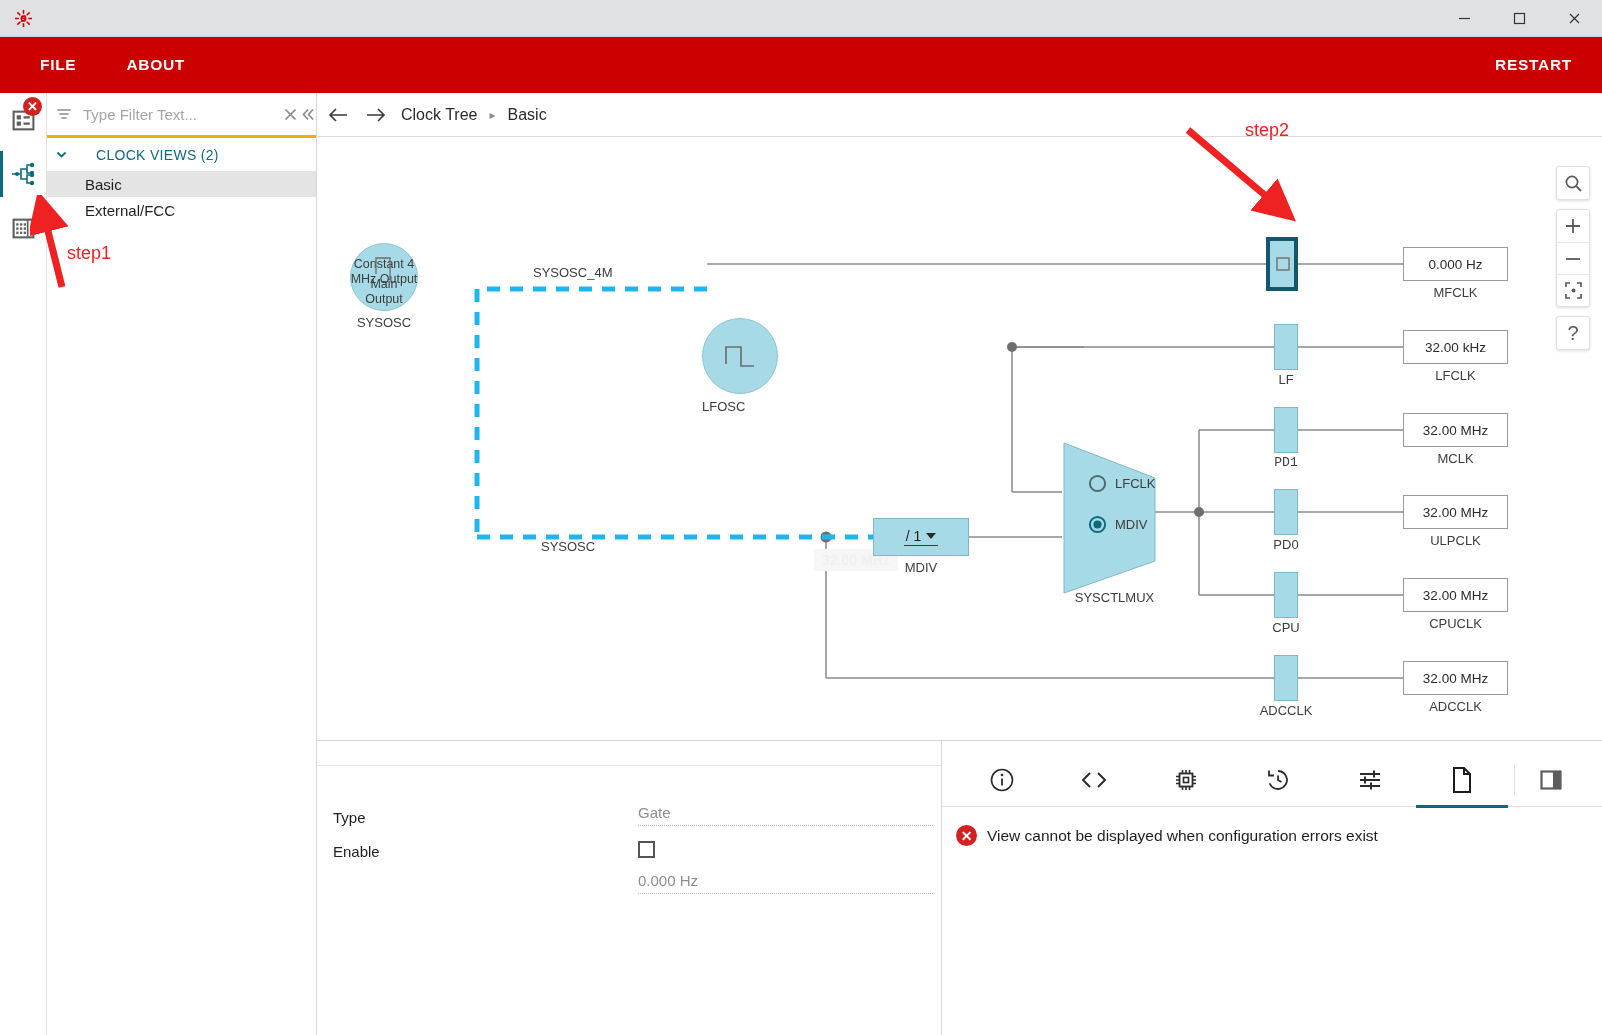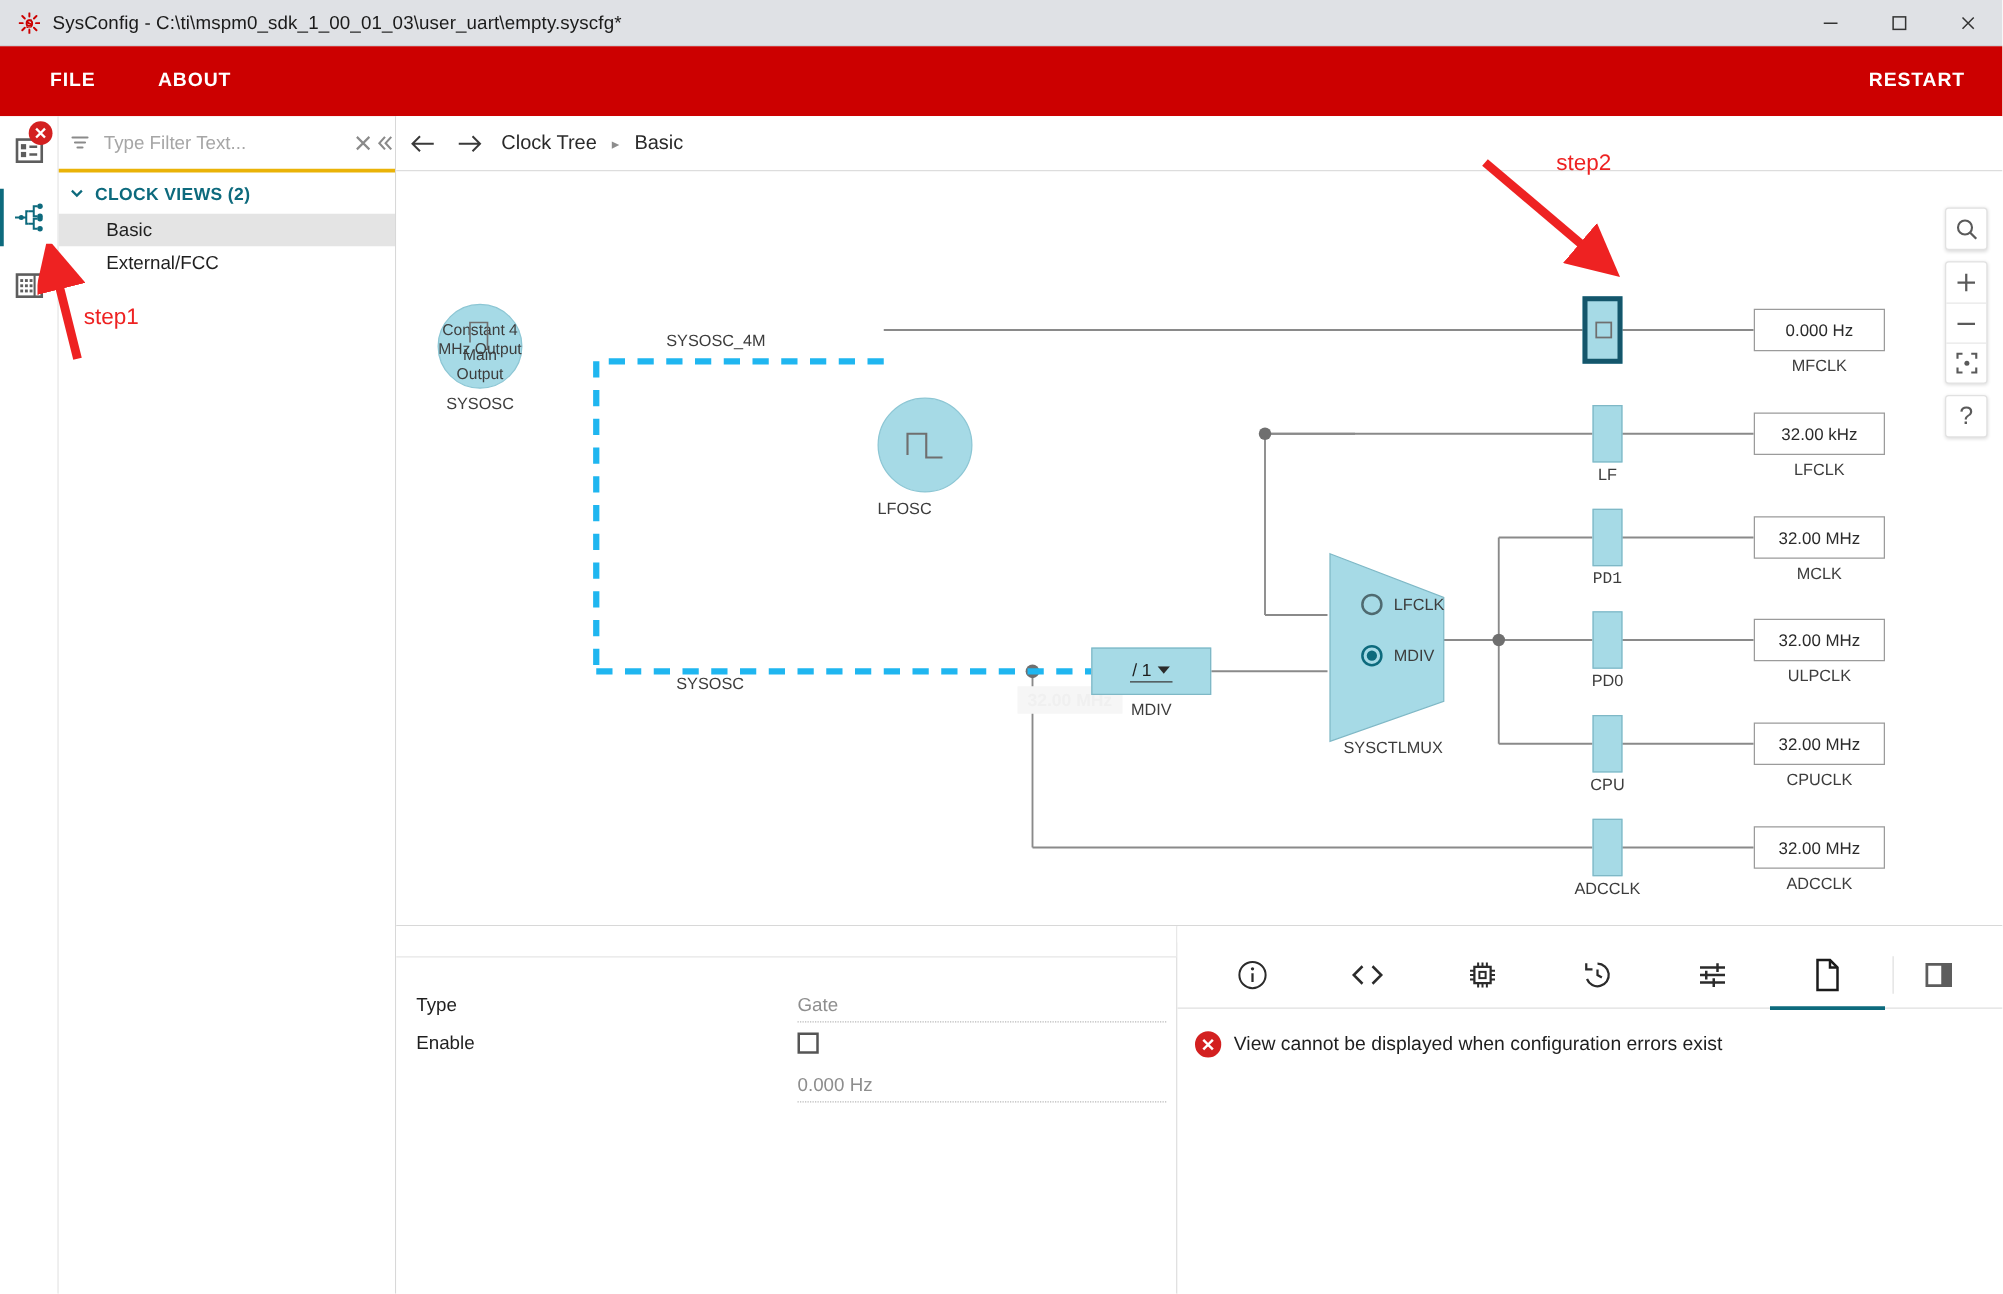--- a/index.html
+++ b/index.html
@@ -57,21 +57,21 @@
     border-bottom:3px solid #eab308; padding:0 8px;
   }
   .filter-input {
     flex:1; border:none; outline:none; font-size:15px; color:#333;
     font-family:"Liberation Sans", sans-serif; margin-left:10px; background:transparent;
   }
   .filter-input::placeholder { color:#a6a6a6; }
   .icon-btn { width:28px; height:28px; display:flex; align-items:center; justify-content:center; }
   .tree-head {
     display:flex; align-items:center; height:33px; padding-left:8px;
-    font-size:14px; font-weight:bold; color:#0d6a7d; letter-spacing:.3px;
+    font-size:14px; font-weight:normal; color:#0d6a7d; letter-spacing:.3px;gap:20px;
   }
   .tree-head .caret { margin-right:8px; display:flex; }
   .tree-item {
     height:26px; display:flex; align-items:center; padding-left:38px;
     font-size:15px; color:#1f1f1f;
   }
   .tree-item.selected { background:#e4e4e4; }
 
   
   .step-label {
@@ -98,21 +98,21 @@
   .ct-btn { width:32px; height:32px; display:flex; align-items:center; justify-content:center; color:#5a5a5a; }
   .ct-group .ct-btn + .ct-btn { border-top:1px solid #e8e8e8; }
 
   
   .bottom-left {
     position:absolute; left:317px; top:741px; width:625px; height:294px; background:#fff;
     border-right:1px solid #d8d8d8;
   }
   .bl-stripe { height:25px; border-bottom:1px solid #e6e6e6; background:#fff;}
   .form { padding:30px 0 0 16px; }
-  .frow { display:flex; align-items:flex-start; height:30px; }
+  .frow { display:flex; align-items:flex-end; height:30px; }
   .flabel { width:305px; font-size:15px; color:#1f1f1f; }
   .fval {
     width:295px; font-size:15px; color:#8e8e8e;
     border-bottom:1px dotted #b9b9b9; padding-bottom:4px;
   }
   .fbox { width:295px; padding-bottom:2px; }
   .chk { width:17px; height:17px; border:2px solid #555; background:#fff; }
 
   .bottom-right {
     position:absolute; left:942px; top:741px; width:660px; height:294px; background:#fff;
@@ -155,21 +155,20 @@
   <div class="titlebar">
     <div class="title-icon">
       <svg width="17" height="17" viewBox="0 0 24 24">
         <g fill="#cc0000">
           <circle cx="12" cy="12" r="3.2" fill="none" stroke="#cc0000" stroke-width="2"></circle>
           <path d="M12 0.5 v4 M12 19.5 v4 M0.5 12 h4 M19.5 12 h4 M4 4 l2.8 2.8 M17.2 17.2 l2.8 2.8 M20 4 l-2.8 2.8 M6.8 17.2 L4 20" stroke="#cc0000" stroke-width="2.2" fill="none" stroke-linecap="round"></path>
           <text x="12" y="17" font-size="15" font-family="serif" font-weight="bold" text-anchor="middle" fill="#cc0000">S</text>
         </g>
       </svg>
     </div>
-    <div class="title-text">SysConfig - C:\ti\mspm0_sdk_1_00_01_03\user_uart\empty.syscfg*</div>
     <div class="win-btns">
       <div class="win-btn">
         <svg width="15" height="15" viewBox="0 0 15 15">
             <path d="M2 7.5 H13" stroke="#333" stroke-width="1.2"></path>
           </svg>
       </div>
       <div class="win-btn">
         <svg width="15" height="15" viewBox="0 0 15 15">
             <rect x="2.5" y="2.5" width="10" height="10" fill="none" stroke="#333" stroke-width="1.2"></rect>
           </svg>

